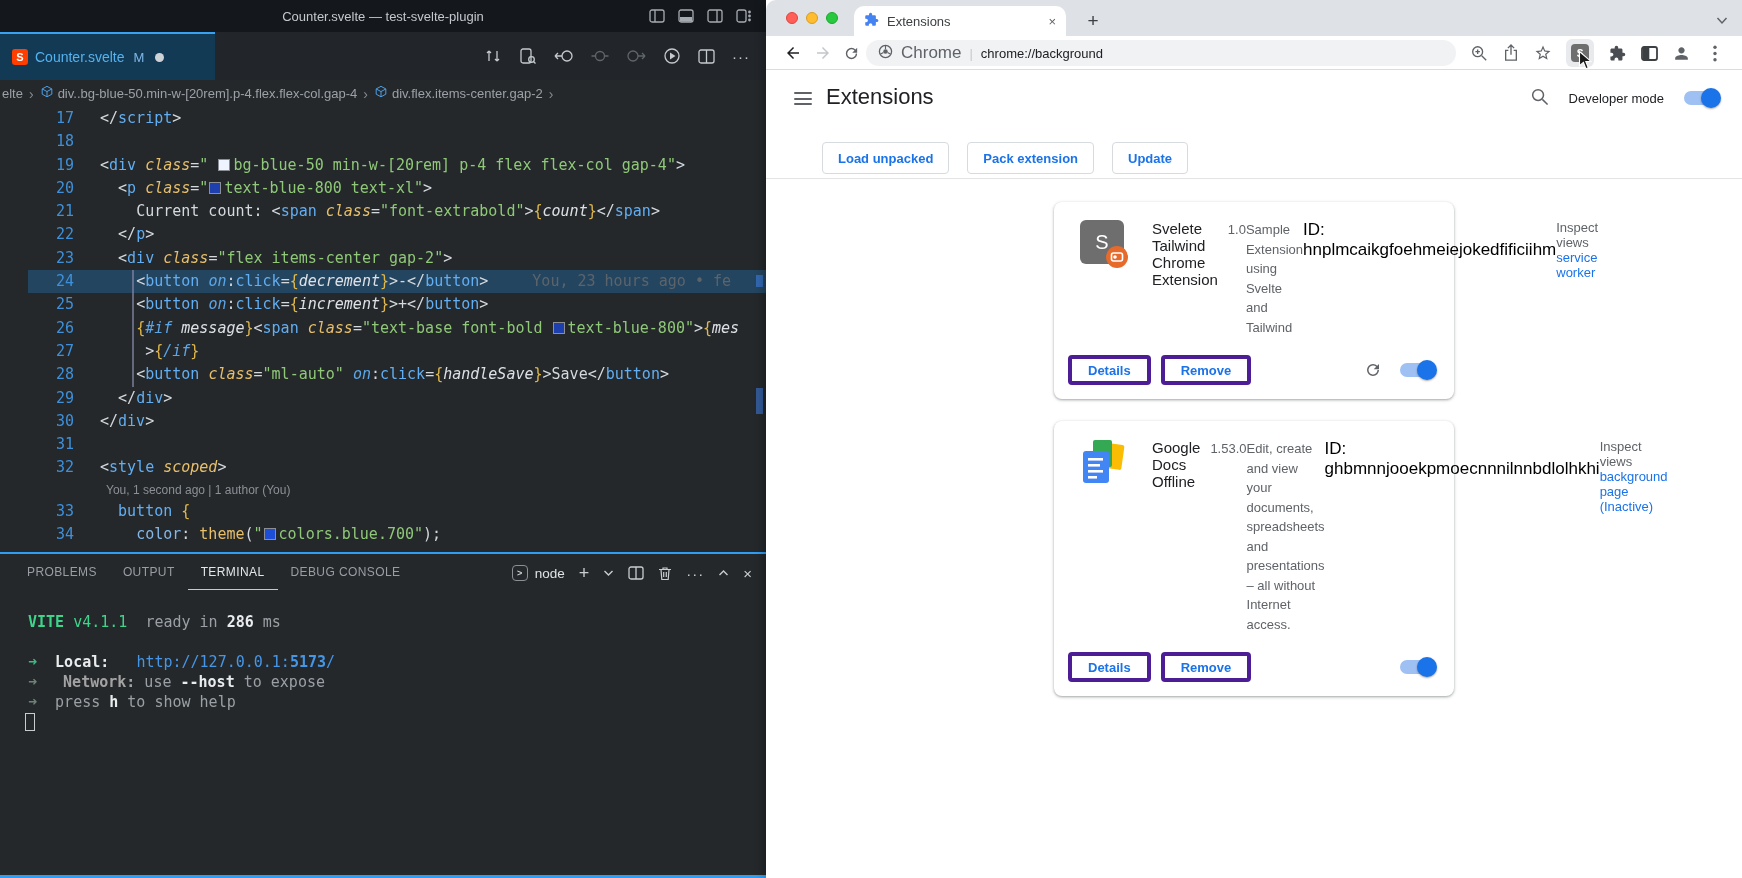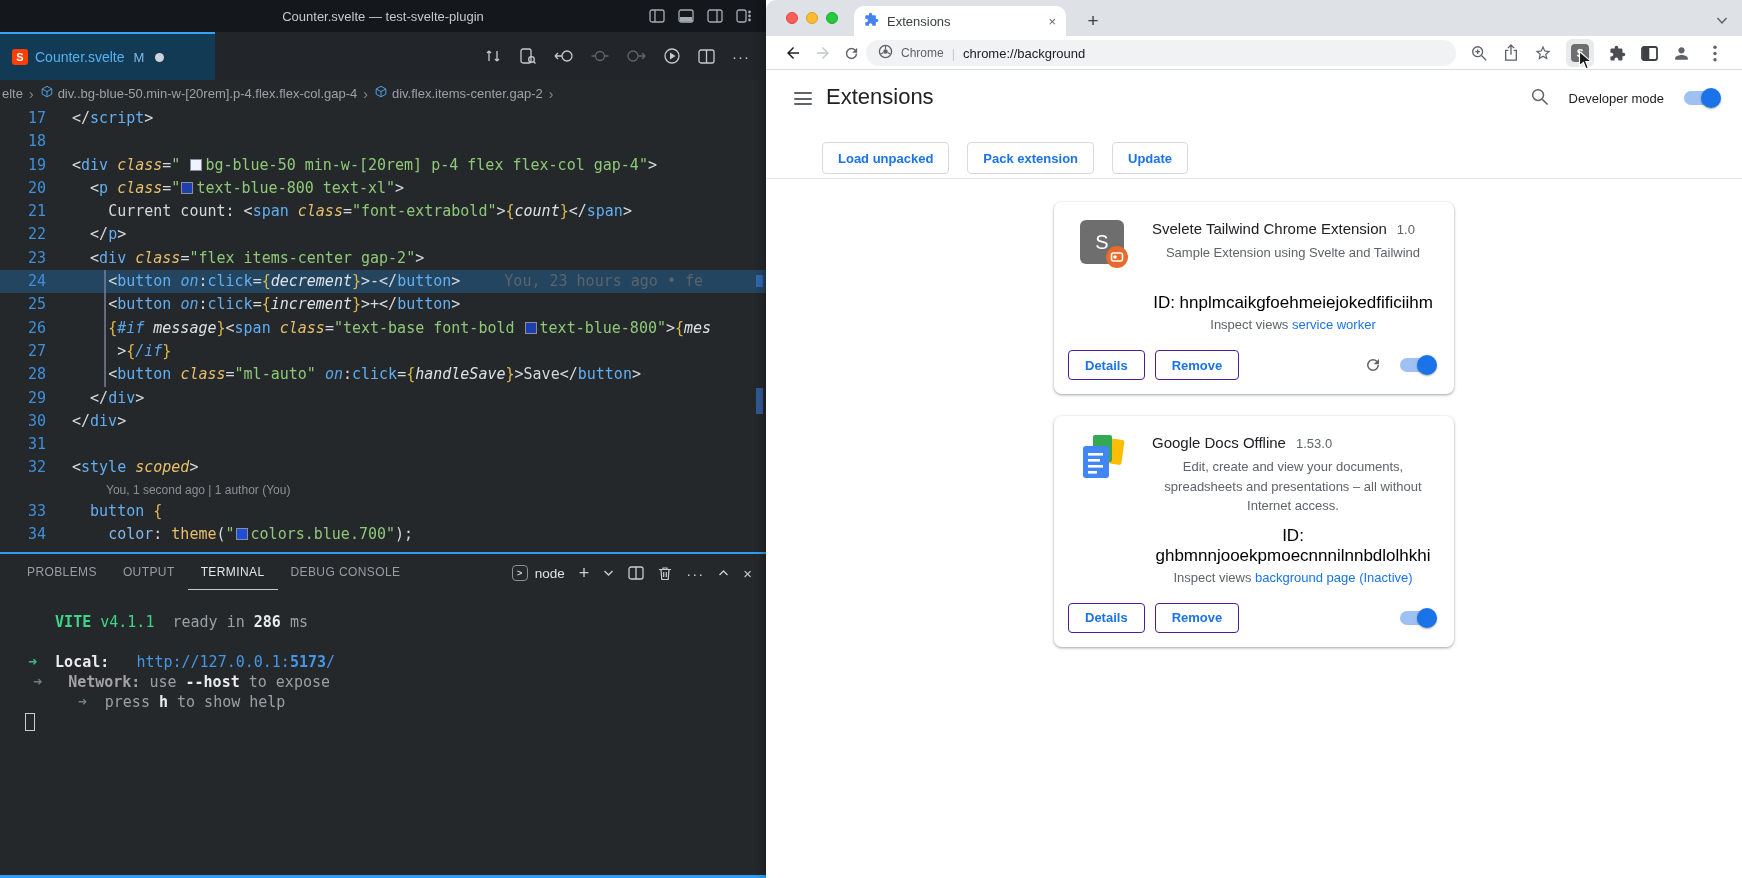--- a/index.html
+++ b/index.html
@@ -26,21 +26,21 @@
   .vsc-tab-actions { position:absolute; right:16px; top:0; height:48px; display:flex; align-items:center; gap:17px; }
   .vsc-tab-actions svg { display:block; }
 
   .vsc-breadcrumbs { position:absolute; left:0; top:80px; width:766px; height:27px; background:#24282b;
     display:flex; align-items:center; padding-left:2px; font-size:13px; color:#9ba1a7; white-space:nowrap; overflow:hidden; }
   .bc-sep { color:#858b91; margin:0 6px; font-size:14px; }
   .bc-item { display:flex; align-items:center; gap:4px; }
 
   .vsc-editor { position:absolute; left:0; top:107px; width:766px; height:445px; overflow:hidden;
     font-family:"DejaVu Sans Mono", monospace; font-size:15px; }
-  .code-row { position:relative; display:flex; height:23.3px; line-height:23.3px; white-space:pre; }
+  .code-row { position:relative; display:flex; height:23.3px; line-height:23.3px; white-space:pre;margin-left:28px; }
   .code-row.hl { background:rgba(38,110,166,0.42); }
   .ln { flex:0 0 72px; text-align:right; padding-right:26px; color:#3f90da; }
   .code { white-space:pre; }
   .guide { position:absolute; left:104px; top:0; bottom:0; width:2px; background:#7b7f9e; opacity:.75; }
   .blame { color:#5c646b; margin-left:44px; }
   .lens-row { height:20px; line-height:20px; padding-left:106px; color:#8b9096;
     font-family:"Liberation Sans", sans-serif; font-size:12px; }
   .tk-p   { color:#d4d9de; }
   .tk-txt { color:#d4d9de; }
   .tk-tag { color:#62aef2; }
@@ -65,21 +65,21 @@
   .panel-tab { padding:0 13px; line-height:36px; font-size:12px; letter-spacing:.4px; color:#999ea4; }
   .panel-tab.active { color:#e3e6ea; border-bottom:1px solid #c5c9ce; }
   .panel-actions { position:absolute; right:14px; top:4px; height:30px; display:flex; align-items:center; gap:14px; }
   .shell-chip { display:flex; align-items:center; gap:7px; }
   .shell-box { width:16px; height:16px; border:1px solid #8b9096; border-radius:4px; color:#d0d4d8;
     font-size:9px; font-weight:bold; display:flex; align-items:center; justify-content:center; }
   .shell-label { color:#dfe2e6; font-size:13.5px; }
   .panel-actions svg { display:block; }
 
   .terminal { position:absolute; left:28px; top:58px; font-family:"DejaVu Sans Mono", monospace; font-size:15px; }
-  .t-row { height:20px; line-height:20px; white-space:pre;text-align:center; }
+  .t-row { height:20px; line-height:20px; white-space:pre; }
   .t-vite { color:#3ed58a; font-weight:bold; }
   .t-green{ color:#3ed58a; }
   .t-gray { color:#9aa0a5; }
   .t-grayb{ color:#a3a3a3; font-weight:bold;margin-left:8px; }
   .t-whb  { color:#e9ebed; font-weight:bold; }
   .t-blue { color:#4596e6; }
   .t-blueb{ color:#4596e6; font-weight:bold; }
   .t-arrow{ color:#41b883; }
   .t-arrow2{ color:#6e8377; }
   .term-cursor { position:absolute; left:25px; top:159px; width:10px; height:18px; border:1px solid #c8cbd0; }
@@ -97,21 +97,21 @@
     border-radius:10px 10px 0 0; display:flex; align-items:center; padding:0 10px; gap:8px; }
   .c-tab-label { flex:1; font-size:13px; color:#3c4043; }
   .c-newtab { position:absolute; left:314px; top:8px; width:26px; height:26px; display:flex;
     align-items:center; justify-content:center; font-size:19px; color:#3c4043; }
   .c-tabsearch { position:absolute; right:14px; top:11px; }
 
   .c-toolbar { position:absolute; left:0; top:36px; width:976px; height:34px; background:#fff; }
   .c-toolbar .icn { position:absolute; top:4px; width:26px; height:26px; display:flex; align-items:center; justify-content:center; }
   .omnibox { position:absolute; left:100px; top:4px; width:590px; height:26px; background:#f0f2f4;
     border-radius:13px; display:flex; align-items:center; padding:0 12px; gap:8px; }
-  .omni-origin { font-size:12px; color:#5f6368; }
+  .omni-origin { font-size:17px; color:#5f6368; }
   .omni-sep { color:#c6cacf; font-size:13px; }
   .omni-url { font-size:13px; color:#202124; }
   .ext-active { position:absolute; left:800px; top:3px; width:28px; height:28px; background:#e8eaed;
     border-radius:6px; display:flex; align-items:center; justify-content:center; }
   .ext-s-mini { width:18px; height:18px; background:#6e6e6e; border-radius:4px; color:#fff; font-size:10px;
     font-weight:bold; display:flex; align-items:center; justify-content:center; }
   .cursor-arrow { position:absolute; left:812px; top:14px; z-index:5; }
   .c-toolbar-divider { position:absolute; left:0; top:69px; width:976px; height:1px; background:#dadce0; }
 
   .c-header { position:absolute; left:0; top:70px; width:976px; height:56px; background:#fff; }
@@ -131,31 +131,31 @@
   .c-devbar-divider { position:absolute; left:0; top:178px; width:976px; height:1px; background:#e3e3e3; }
 
   .c-cards { position:absolute; left:288px; top:202px; width:400px; display:flex; flex-direction:column; gap:22px; }
   .card { background:#fff; border-radius:8px;
     box-shadow:0 1px 2px rgba(60,64,67,.3), 0 1px 3px 1px rgba(60,64,67,.15); }
   .card-main { display:flex; padding:18px 20px 8px 26px; }
   .card-iconbox { flex:0 0 48px; margin-right:24px; position:relative; }
   .s-icon { width:44px; height:44px; background:#6e6e6e; border-radius:6px; color:#fff; font-size:20px;
     display:flex; align-items:center; justify-content:center; }
   .s-icon-badge { position:absolute; left:26px; top:26px; }
-  .card-info { flex:1; display:flex; flex-direction:column; min-height:112px;text-align:center; }
+  .card-info { flex:1; display:flex; flex-direction:row; min-height:112px; }
   .card-title-row { display:flex; align-items:baseline; margin-bottom:6px; }
   .card-title { font-size:15px; color:#202124; }
   .card-version { font-size:13px; color:#5f6368; margin-left:10px; }
   .card-desc { font-size:13px; color:#5f6368; line-height:1.5; }
   .card-fill { flex:1; min-height:10px; }
   .card-id { font-size:17px; color:#000000; margin-bottom:4px; }
   .card-inspect { font-size:13px; color:#5f6368; }
   .card-inspect a { color:#1a73e8; text-decoration:none; }
   .card-footer { display:flex; align-items:center; padding:10px 20px 14px 14px; gap:10px; }
-  .card-btn { height:30px; padding:0 16px; background:#fff; border:1px solid #4c1d95; border-radius:4px;
+  .card-btn { height:30px; padding:0 16px; background:#fff; border:4px solid #4c1d95; border-radius:4px;
     color:#1a73e8; font-size:13px; font-weight:bold; font-family:"Liberation Sans", sans-serif; }
   .flex-spacer { flex:1; }
   .card-reload { margin-right:8px; display:flex; }
 </style>
 </head>
 <body>
 
 <div id="root">
 
   <div class="vsc">

